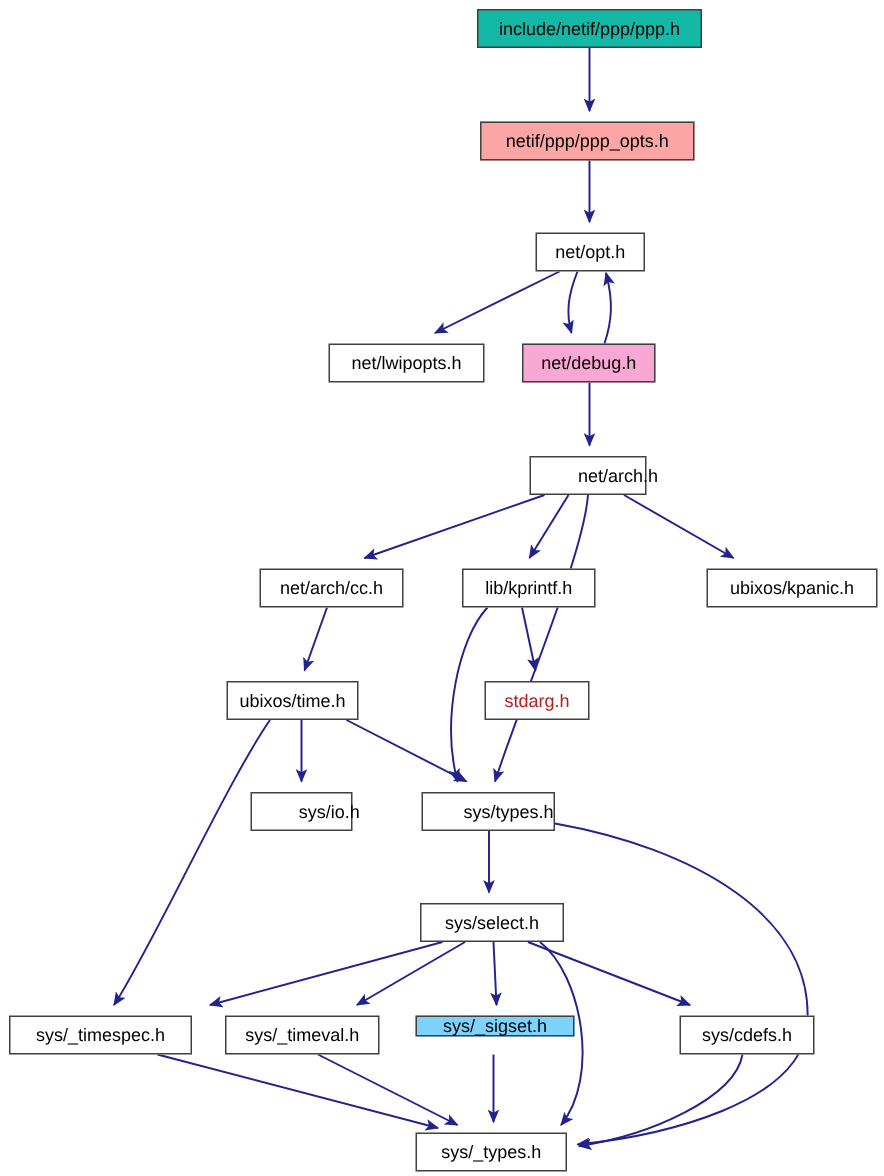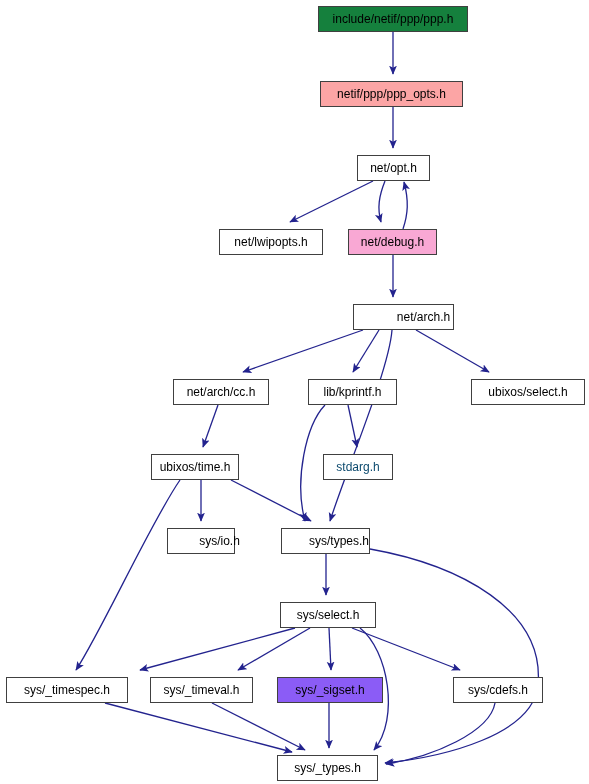--- a/index.html
+++ b/index.html
@@ -82,69 +82,69 @@
         <path d="M 352,628 L 460,670" fill="none" stroke="#23238e" stroke-width="1.3" marker-end="url(#arrowhead)"></path>
         <path d="M 360,628 C 388,650 400,718 374,750" fill="none" stroke="#23238e" stroke-width="1.3" marker-end="url(#arrowhead)"></path>
         <path d="M 105,703 L 292,752" fill="none" stroke="#23238e" stroke-width="1.3" marker-end="url(#arrowhead)"></path>
         <path d="M 212,703 L 305,750" fill="none" stroke="#23238e" stroke-width="1.3" marker-end="url(#arrowhead)"></path>
         <path d="M 329,703 L 329,748" fill="none" stroke="#23238e" stroke-width="1.3" marker-end="url(#arrowhead)"></path>
         <path d="M 495,703 C 490,732 433,757 386,764" fill="none" stroke="#23238e" stroke-width="1.3" marker-end="url(#arrowhead)"></path>
       </g>
   </svg>
 
   <div id="node-group">
-      <div class="graph-node root-node" style="left: 318px; top: 6px; width: 150px; height: 26px; background: #15803d; border-color: rgb(64, 64, 64); color: rgb(0, 0, 0);">
+      <div class="graph-node root-node" style="left: 318px; top: 6px; width: 150px; height: 26px; background: #14b8a6; border-color: rgb(64, 64, 64); color: rgb(0, 0, 0);">
         <span class="node-label">include/netif/ppp/ppp.h</span>
       </div>
       <div class="graph-node" style="left: 320px; top: 81px; width: 143px; height: 26px; background: #fca5a5; border-color: rgb(64, 64, 64); color: rgb(0, 0, 0);">
         <span class="node-label">netif/ppp/ppp_opts.h</span>
       </div>
       <div class="graph-node" style="left: 357px; top: 155px; width: 73px; height: 26px; background: rgb(255, 255, 255); border-color: rgb(64, 64, 64); color: rgb(0, 0, 0);">
         <span class="node-label">net/opt.h</span>
       </div>
       <div class="graph-node" style="left: 219px; top: 229px; width: 104px; height: 26px; background: rgb(255, 255, 255); border-color: rgb(64, 64, 64); color: rgb(0, 0, 0);">
         <span class="node-label">net/lwipopts.h</span>
       </div>
       <div class="graph-node" style="left: 348px; top: 229px; width: 89px; height: 26px; background: #f9a8d4; border-color: rgb(64, 64, 64); color: rgb(0, 0, 0);">
         <span class="node-label">net/debug.h</span>
       </div>
-      <div class="graph-node" style="left: 353px; top: 304px; width: 101px; height: 26px; background: rgb(255, 255, 255); border-color: rgb(64, 64, 64); color: rgb(0, 0, 0); padding-left: 40px;">
+      <div class="graph-node" style="left: 353px; top: 304px; width: 78px; height: 26px; background: rgb(255, 255, 255); border-color: rgb(64, 64, 64); color: rgb(0, 0, 0); padding-left: 40px;">
         <span class="node-label">net/arch.h</span>
       </div>
       <div class="graph-node" style="left: 173px; top: 379px; width: 96px; height: 26px; background: rgb(255, 255, 255); border-color: rgb(64, 64, 64); color: rgb(0, 0, 0);">
         <span class="node-label">net/arch/cc.h</span>
       </div>
       <div class="graph-node" style="left: 308px; top: 379px; width: 89px; height: 26px; background: rgb(255, 255, 255); border-color: rgb(64, 64, 64); color: rgb(0, 0, 0);">
         <span class="node-label">lib/kprintf.h</span>
       </div>
       <div class="graph-node" style="left: 471px; top: 379px; width: 114px; height: 26px; background: rgb(255, 255, 255); border-color: rgb(64, 64, 64); color: rgb(0, 0, 0);">
-        <span class="node-label">ubixos/select.h</span>
+        <span class="node-label">ubixos/kpanic.h</span>
       </div>
       <div class="graph-node" style="left: 151px; top: 454px; width: 88px; height: 26px; background: rgb(255, 255, 255); border-color: rgb(64, 64, 64); color: rgb(0, 0, 0);">
         <span class="node-label">ubixos/time.h</span>
       </div>
-      <div class="graph-node" style="left: 323px; top: 454px; width: 70px; height: 26px; background: rgb(255, 255, 255); border-color: rgb(64, 64, 64); color: #0c4a6e;">
+      <div class="graph-node" style="left: 323px; top: 454px; width: 70px; height: 26px; background: rgb(255, 255, 255); border-color: rgb(64, 64, 64); color: #b91c1c;">
         <span class="node-label">stdarg.h</span>
       </div>
       <div class="graph-node" style="left: 167px; top: 528px; width: 68px; height: 26px; background: rgb(255, 255, 255); border-color: rgb(64, 64, 64); color: rgb(0, 0, 0); padding-left: 37px;">
         <span class="node-label">sys/io.h</span>
       </div>
       <div class="graph-node" style="left: 281px; top: 528px; width: 89px; height: 26px; background: rgb(255, 255, 255); border-color: rgb(64, 64, 64); color: rgb(0, 0, 0); padding-left: 27px;">
         <span class="node-label">sys/types.h</span>
       </div>
       <div class="graph-node" style="left: 280px; top: 602px; width: 96px; height: 26px; background: rgb(255, 255, 255); border-color: rgb(64, 64, 64); color: rgb(0, 0, 0);">
         <span class="node-label">sys/select.h</span>
       </div>
       <div class="graph-node" style="left: 6px; top: 677px; width: 122px; height: 26px; background: rgb(255, 255, 255); border-color: rgb(64, 64, 64); color: rgb(0, 0, 0);">
         <span class="node-label">sys/_timespec.h</span>
       </div>
       <div class="graph-node" style="left: 150px; top: 677px; width: 103px; height: 26px; background: rgb(255, 255, 255); border-color: rgb(64, 64, 64); color: #000000;">
         <span class="node-label">sys/_timeval.h</span>
       </div>
-      <div class="graph-node" style="left: 277px; top: 677px; width: 106px; height: 26px; background: #8b5cf6; border-color: rgb(64, 64, 64); color: rgb(0, 0, 0);">
+      <div class="graph-node" style="left: 277px; top: 677px; width: 106px; height: 14px; background: #7dd3fc; border-color: rgb(64, 64, 64); color: rgb(0, 0, 0);">
         <span class="node-label">sys/_sigset.h</span>
       </div>
       <div class="graph-node" style="left: 453px; top: 677px; width: 90px; height: 26px; background: rgb(255, 255, 255); border-color: rgb(64, 64, 64); color: rgb(0, 0, 0);">
         <span class="node-label">sys/cdefs.h</span>
       </div>
       <div class="graph-node" style="left: 277px; top: 755px; width: 101px; height: 26px; background: rgb(255, 255, 255); border-color: rgb(64, 64, 64); color: rgb(0, 0, 0);">
         <span class="node-label">sys/_types.h</span>
       </div>
     </div>
 

